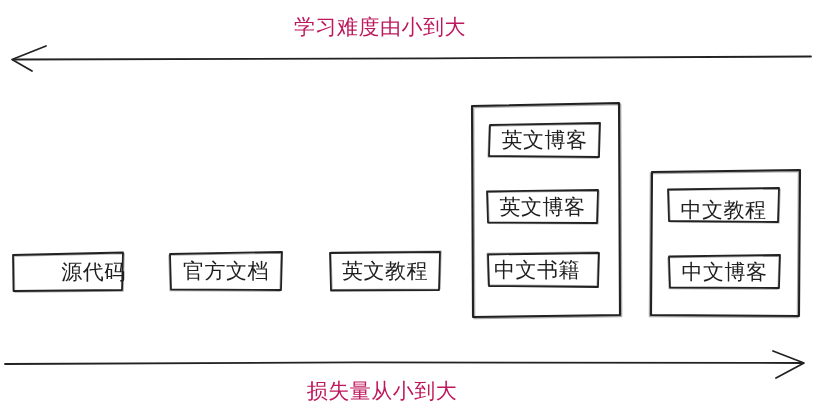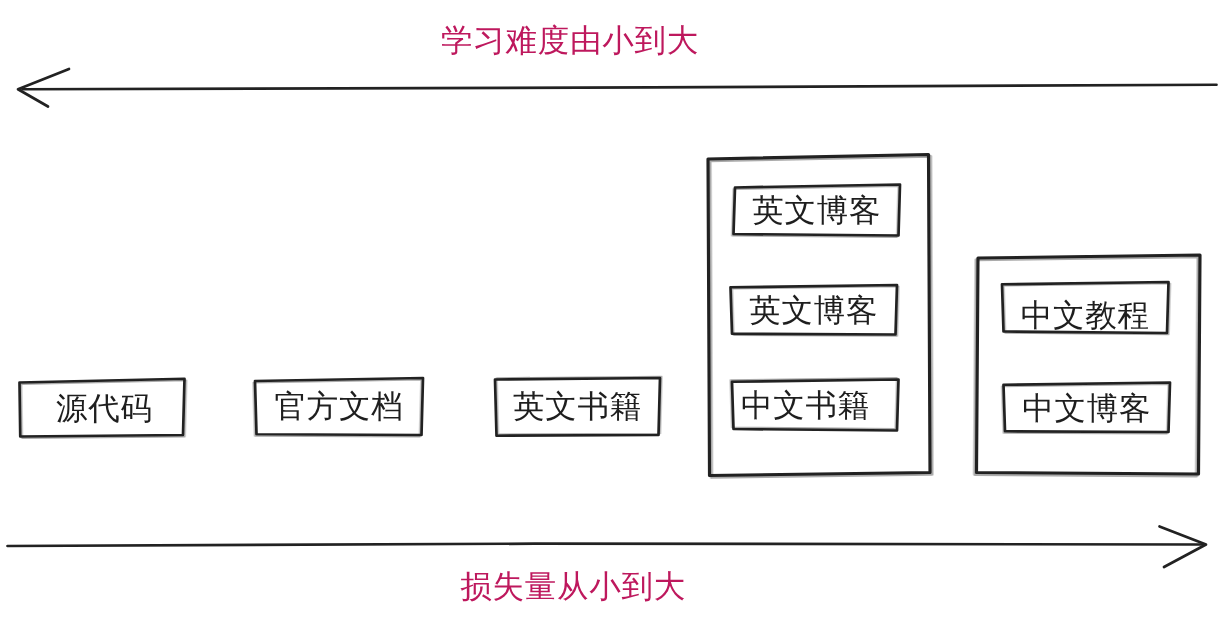--- a/index.html
+++ b/index.html
@@ -35,21 +35,21 @@
     position: absolute;
     display: flex;
     align-items: center;
     justify-content: center;
     font-size: 21px;
     letter-spacing: 0.5px;
     color: #1e1e1e;
     white-space: nowrap;
   }
   
-  .n-source   { left: 4px;  top: 252px; width: 131px; height: 39px; }
+  .n-source   { left: 28px;  top: 252px; width: 131px; height: 39px; }
   .n-docs     { left: 170px; top: 252px; width: 112px; height: 38px; text-align: right; }
   .n-enbooks  { left: 330px; top: 252px; width: 110px; height: 38px; }
   
   .n-entut    { left: 489px; top: 123px; width: 111px; height: 34px; }
   .n-enblog   { left: 487px; top: 190px; width: 111px; height: 33px; }
   .n-cnbooks  { left: 488px; top: 253px; width: 98px; height: 34px; text-align: right; }
   
   .n-cntut    { left: 668px; top: 188px; width: 111px; height: 44px; }
   .n-cnblog   { left: 669px; top: 255px; width: 111px; height: 33px; }
 </style>
@@ -93,21 +93,21 @@
       <use href="#bx-cntut" transform="translate(1.1,1.0)"></use>
       <use href="#bx-cnblog" transform="translate(-1.0,1.1)"></use>
     </g>
   </svg>
 
   <div class="axis-label top-axis-label">学习难度由小到大</div>
   <div class="axis-label bottom-axis-label">损失量从小到大</div>
 
   <div class="node-label n-source">源代码</div>
   <div class="node-label n-docs">官方文档</div>
-  <div class="node-label n-enbooks">英文书籍</div>
+  <div class="node-label n-enbooks">英文教程</div>
 
   <div class="node-label n-entut">英文博客</div>
   <div class="node-label n-enblog">英文博客</div>
   <div class="node-label n-cnbooks">中文书籍</div>
 
   <div class="node-label n-cntut">中文教程</div>
   <div class="node-label n-cnblog">中文博客</div>
 
 </div>
 

